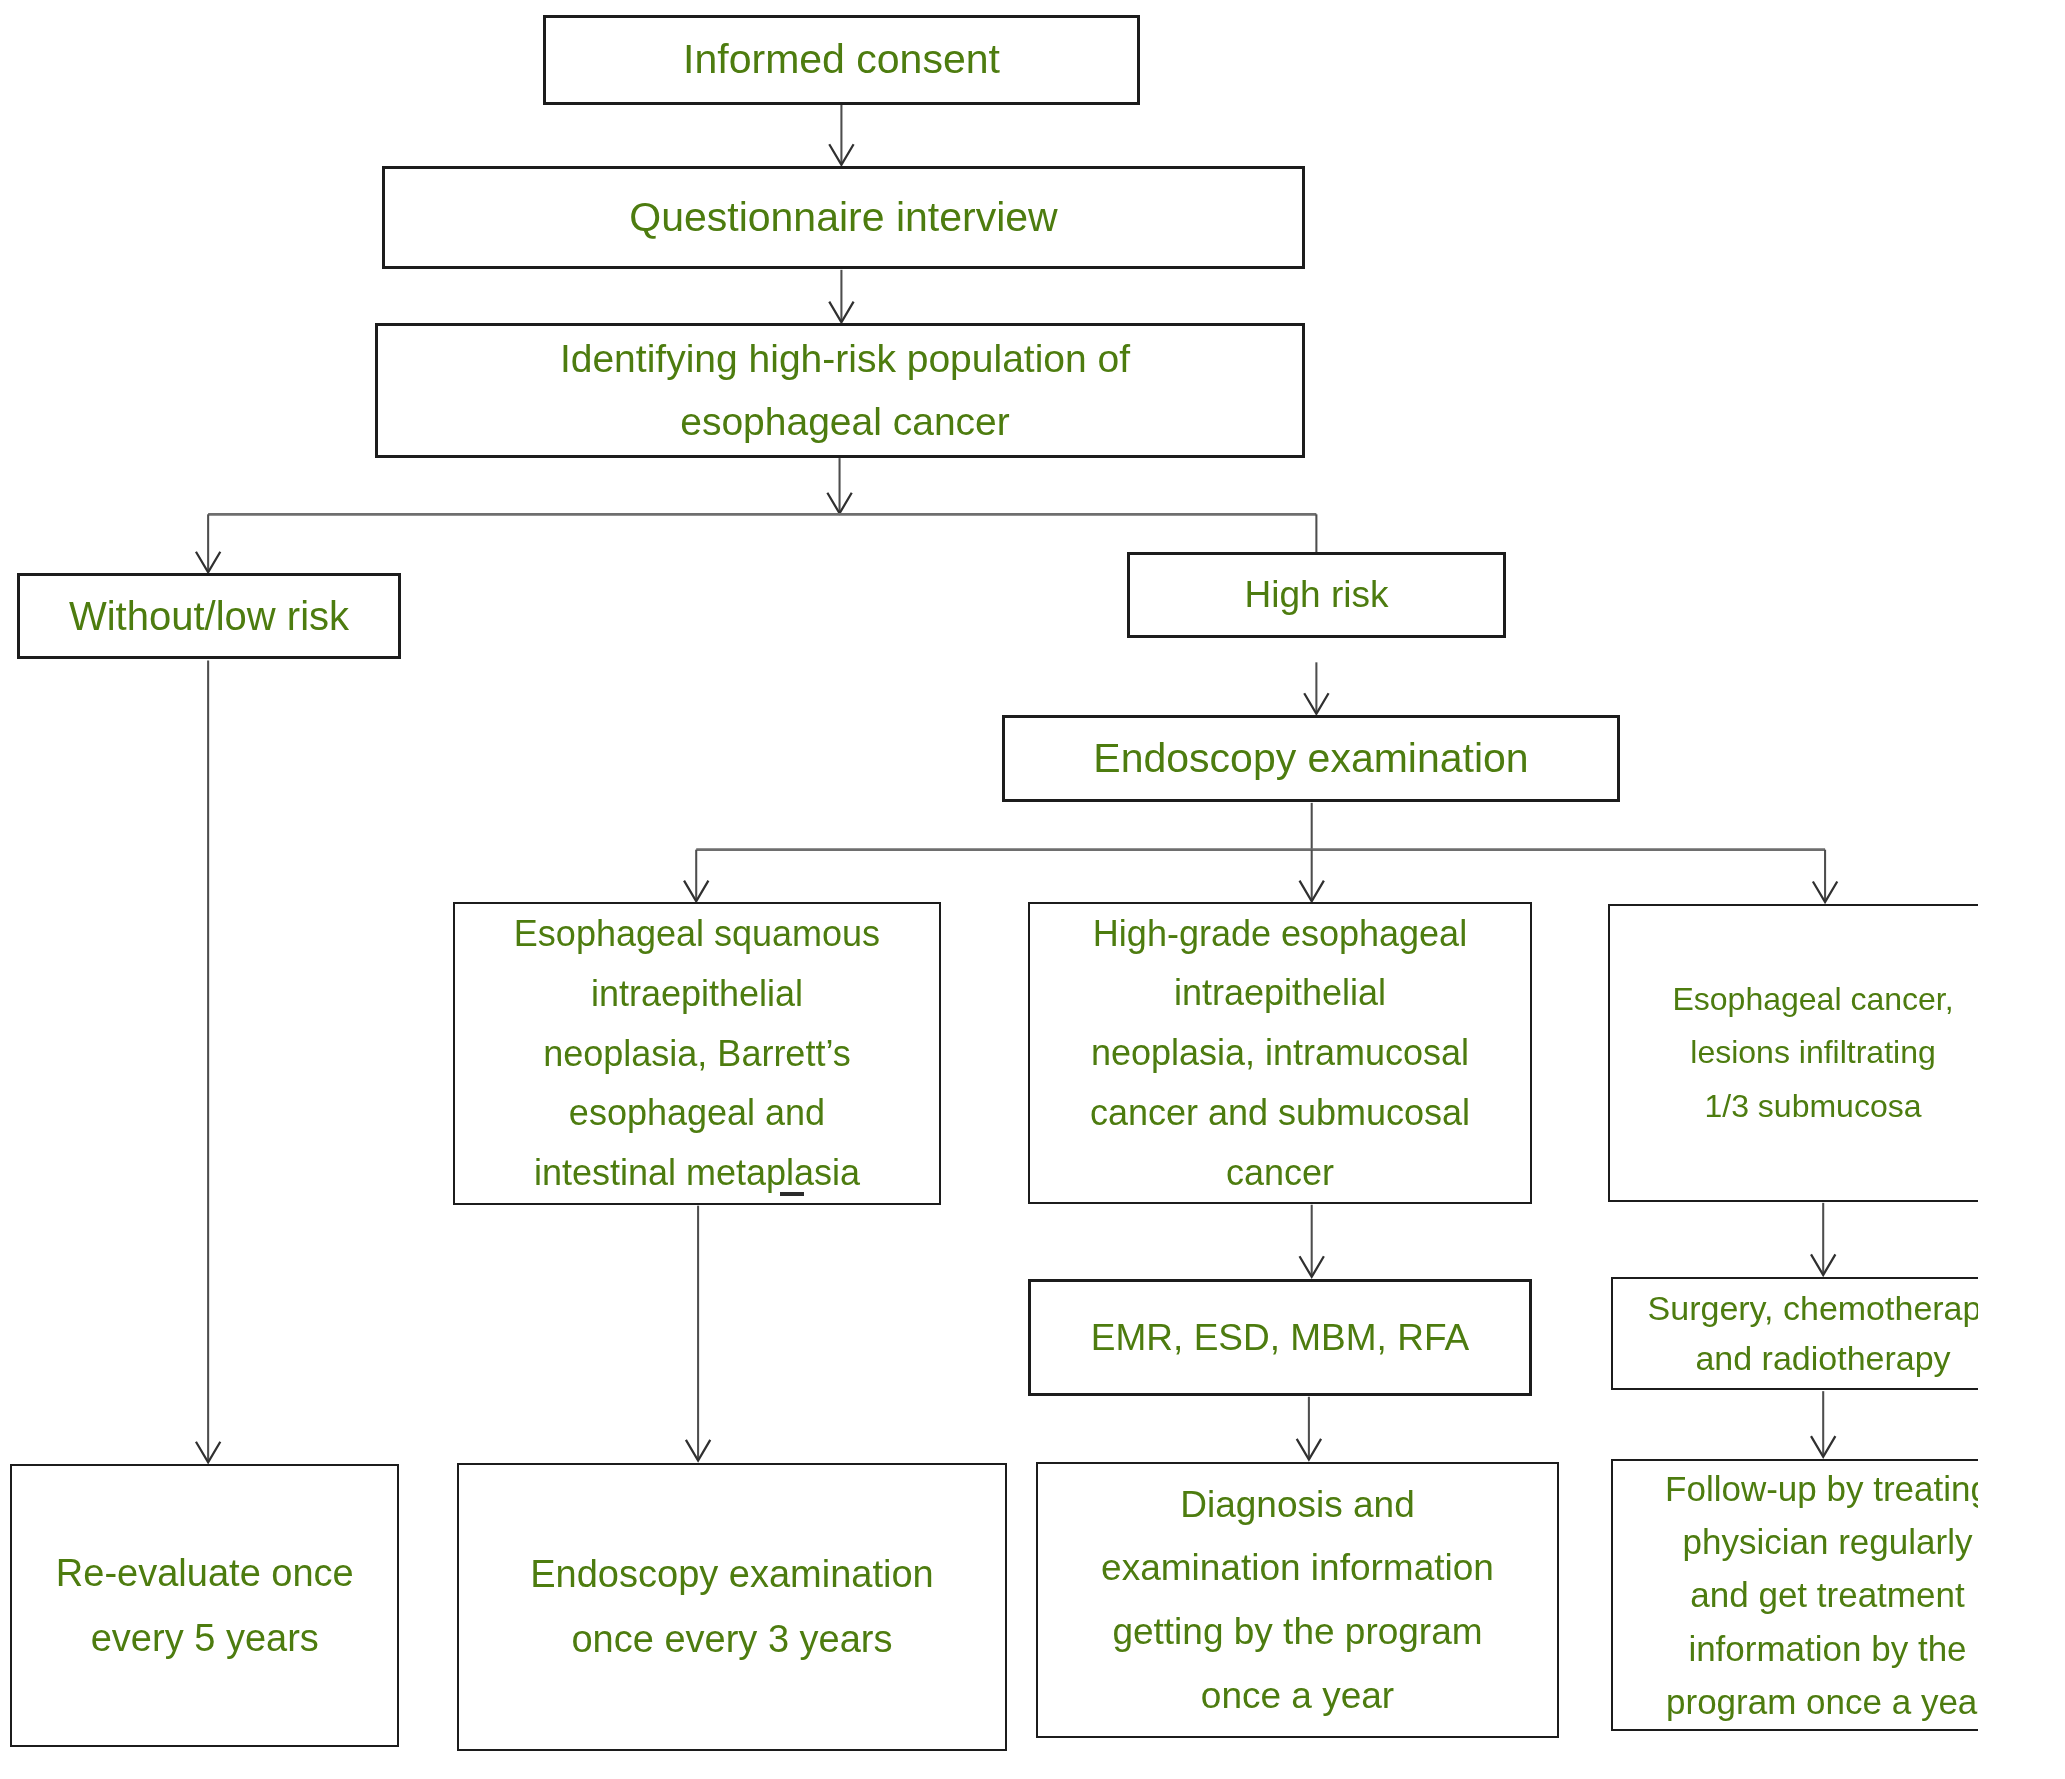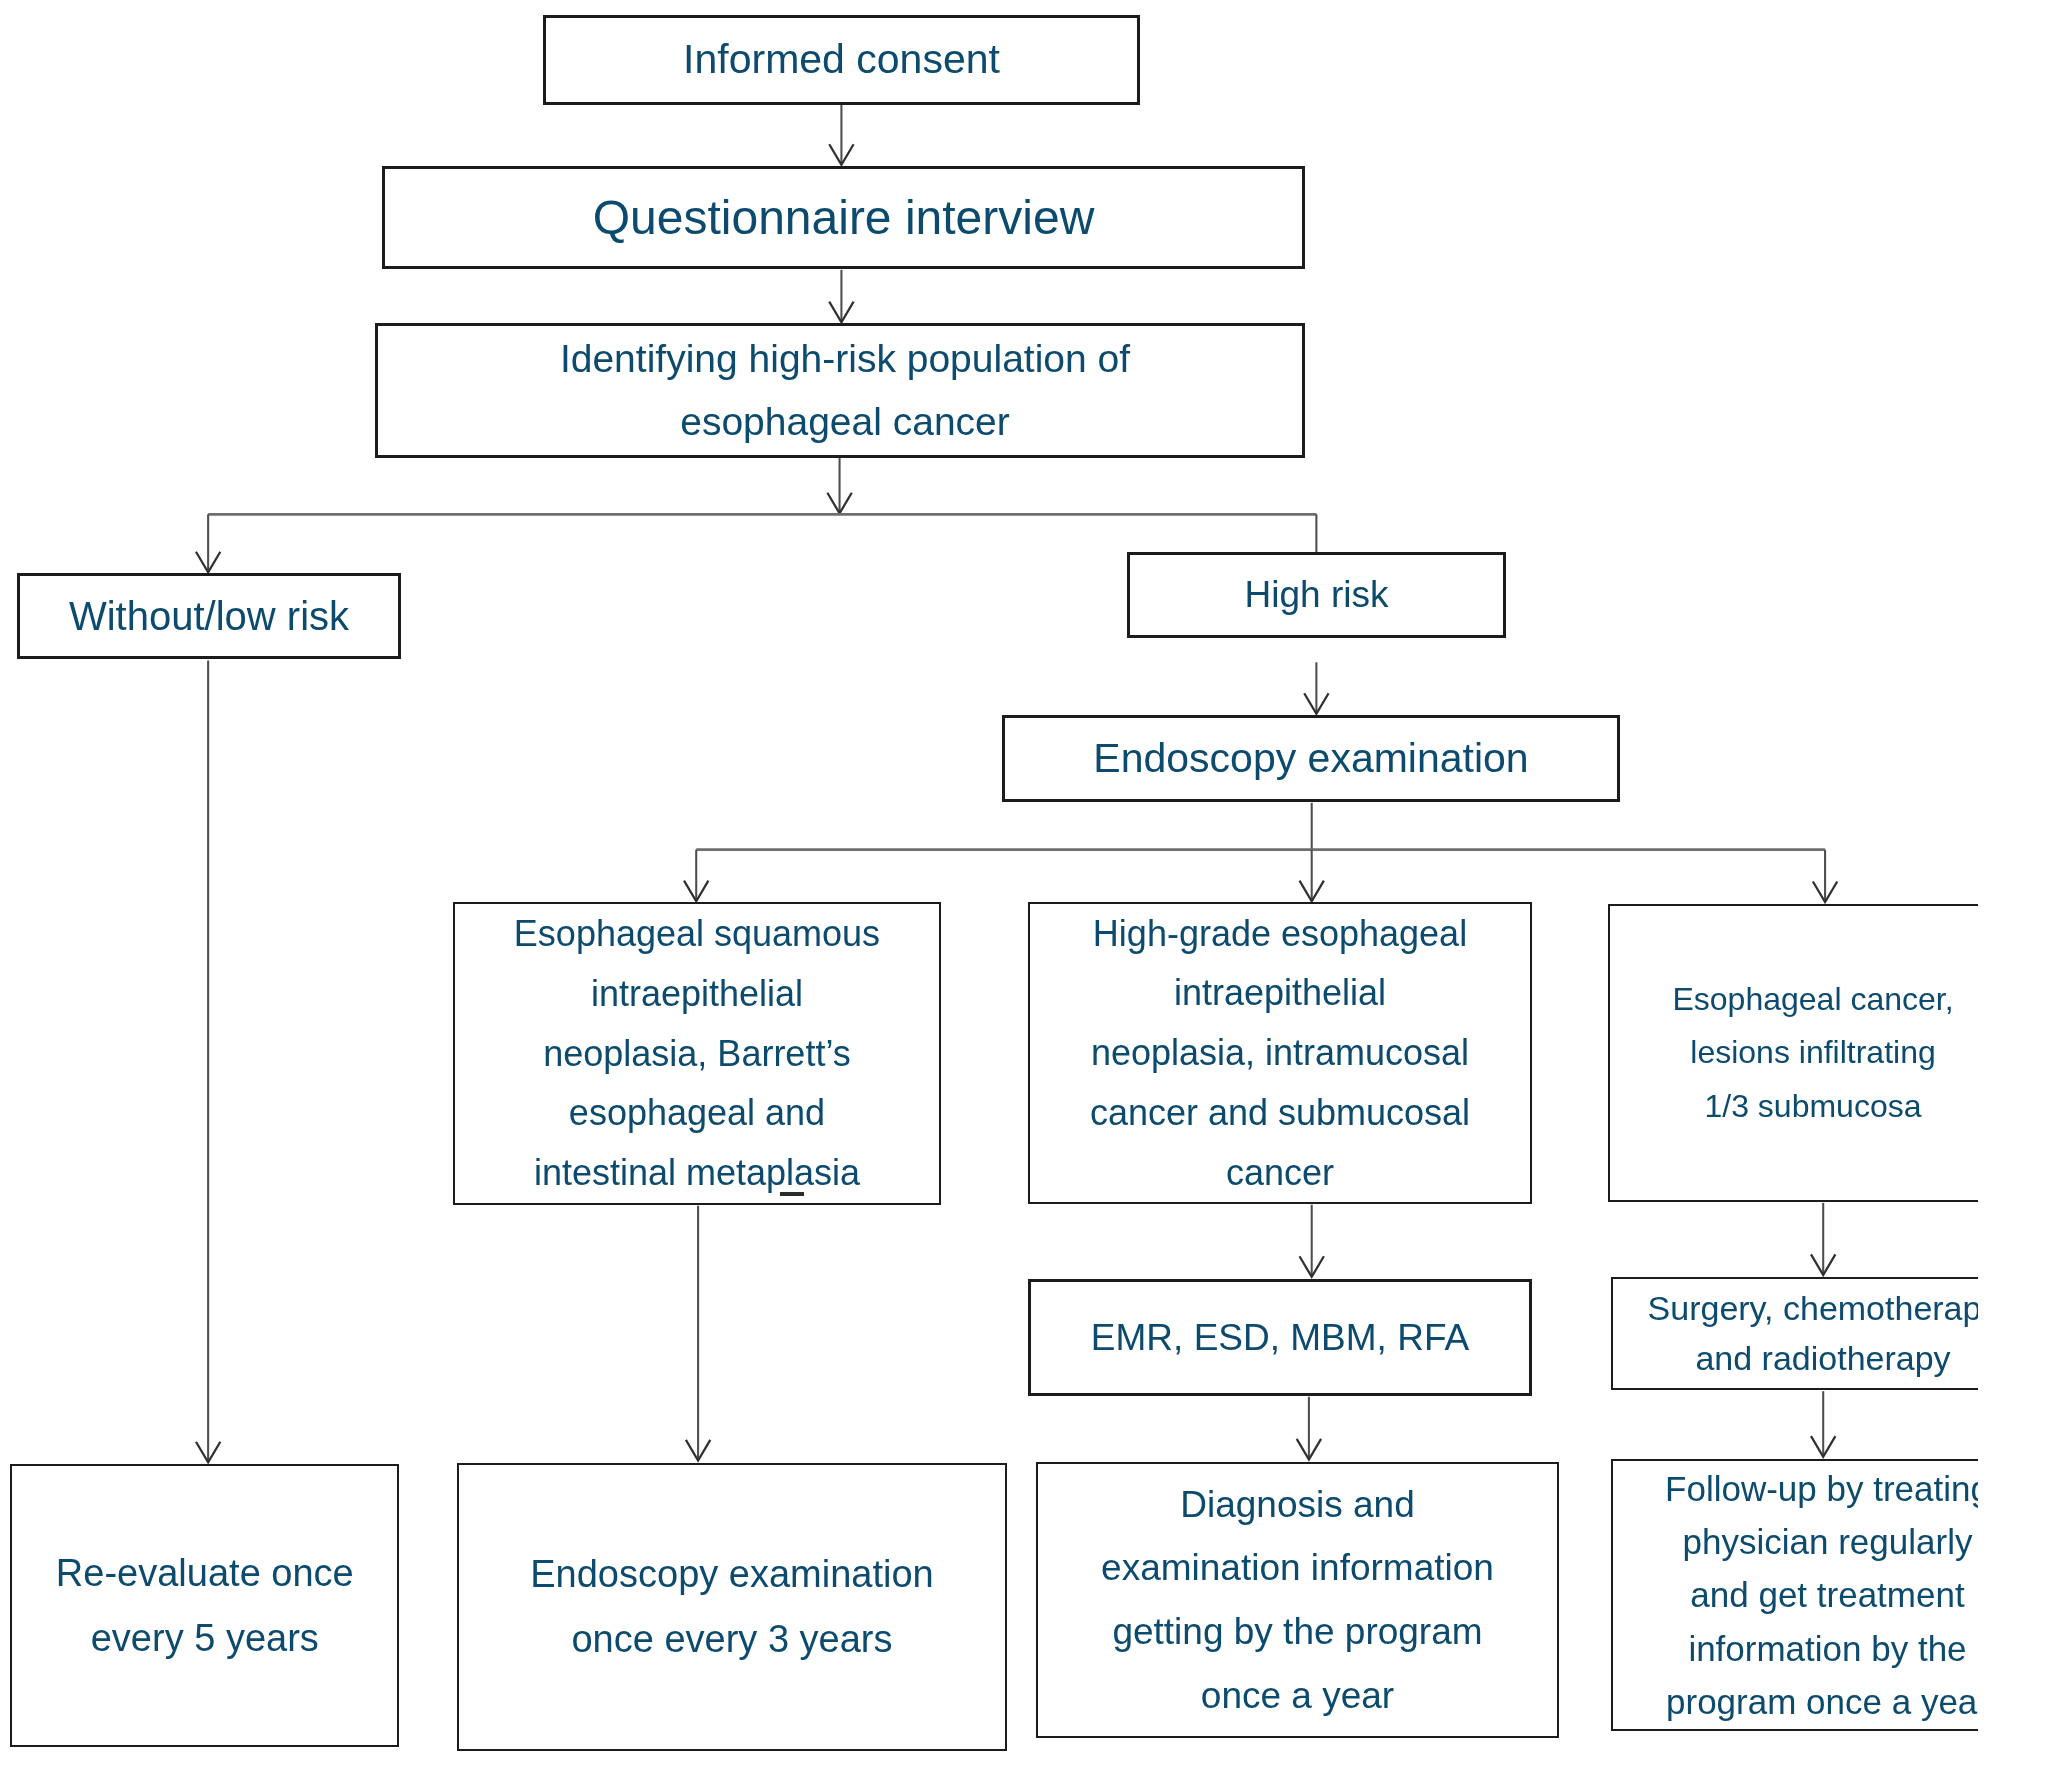--- a/index.html
+++ b/index.html
@@ -6,21 +6,21 @@
     margin: 0;
     padding: 0;
     background: #ffffff;
   }
   #canvas {
     position: relative;
     width: 1978px;
     height: 1779px;
     background: #ffffff;
     font-family: "Liberation Sans", "DejaVu Sans", sans-serif;
-    color: #0c4a6e;
+    color: #4d7c0f;
     overflow: hidden;
   }
   .wires {
     position: absolute;
     left: 0;
     top: 0;
     z-index: 0;
   }
   .node {
     position: absolute;
@@ -31,21 +31,21 @@
     align-items: center;
     justify-content: center;
     text-align: center;
     white-space: pre-line;
     z-index: 1;
     line-height: 1.45;
   }
   .node.heavy { border-width: 3.7px; }
 
   .n-informed  { left: 543px;  top: 15px;   width: 597px; height: 90px;  font-size: 41px; }
-  .n-question  { left: 382px;  top: 166px;  width: 923px; height: 103px; font-size: 48px; }
+  .n-question  { left: 382px;  top: 166px;  width: 923px; height: 103px; font-size: 41px; }
   .n-identify  { left: 375px;  top: 323px;  width: 930px; height: 135px; font-size: 39px; line-height: 1.6; padding-left: 10px; }
   .n-lowrisk   { left: 17px;   top: 573px;  width: 384px; height: 86px;  font-size: 40px; }
   .n-highrisk  { left: 1127px; top: 552px;  width: 379px; height: 86px;  font-size: 37px; }
   .n-endo      { left: 1002px; top: 715px;  width: 618px; height: 87px;  font-size: 41px; }
   .n-squamous  { left: 453px;  top: 902px;  width: 488px; height: 303px; font-size: 36px; line-height: 1.66; }
   .n-highgrade { left: 1028px; top: 902px;  width: 504px; height: 302px; font-size: 36px; line-height: 1.66; }
   .n-cancer    { left: 1608px; top: 904px;  width: 410px; height: 298px; font-size: 32px; line-height: 1.66; }
   .n-emr       { left: 1028px; top: 1279px; width: 504px; height: 117px; font-size: 37px; }
   .n-surgery   { left: 1611px; top: 1277px; width: 424px; height: 113px; font-size: 34px; line-height: 1.45; }
   .n-reeval    { left: 10.3px;   top: 1464px; width: 389px; height: 283px; font-size: 38px; line-height: 1.7; }

